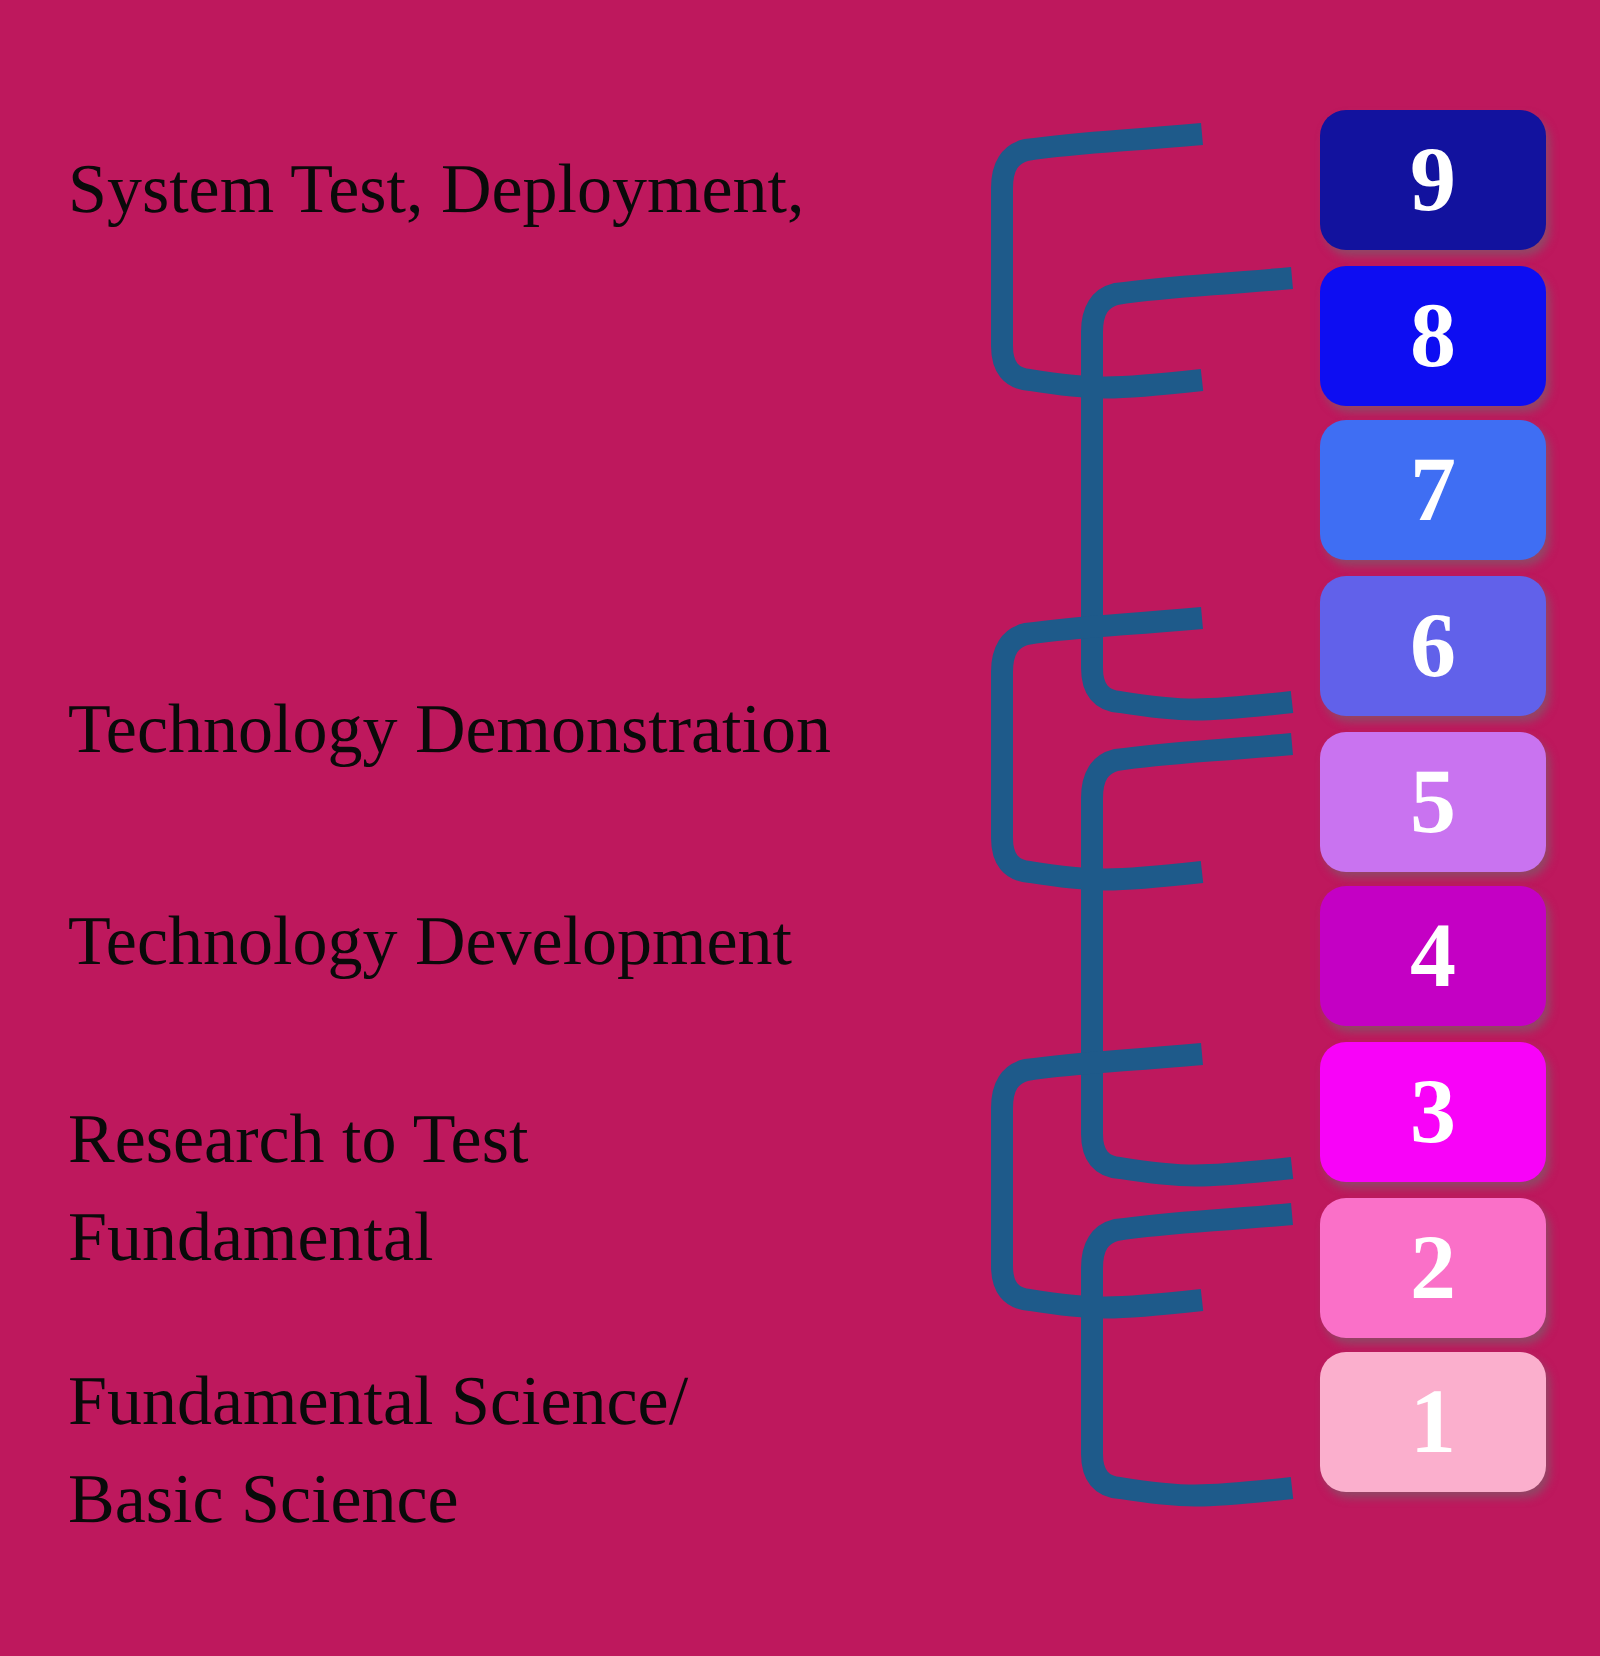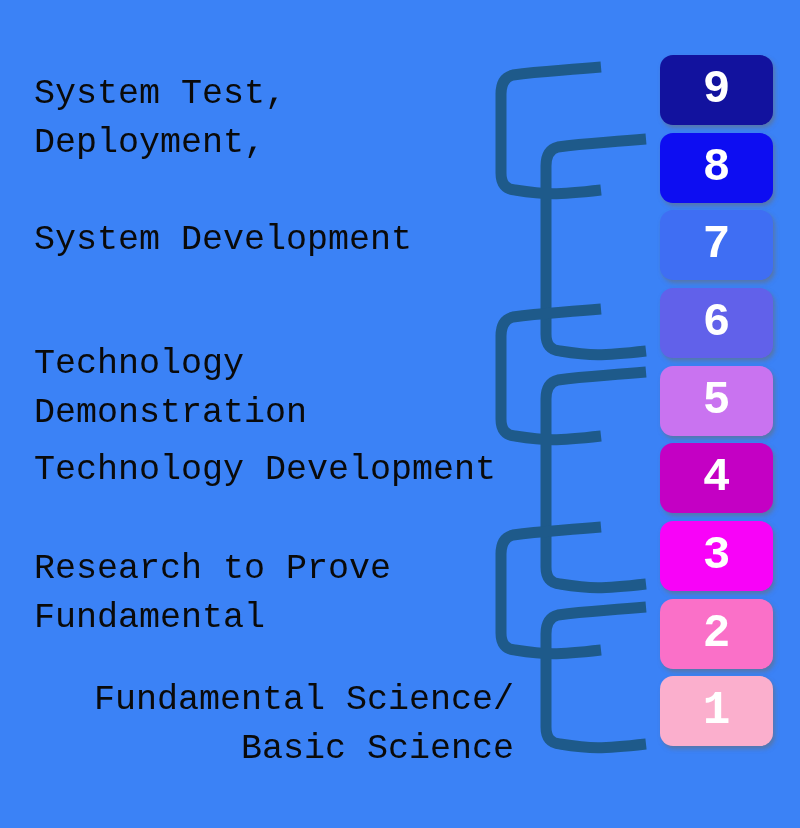--- a/index.html
+++ b/index.html
@@ -1,22 +1,22 @@
 <!DOCTYPE html>
 <html><head>
 <meta charset="utf-8">
 <style>
   html, body { margin: 0; padding: 0; background: #ffffff; }
   .stage {
     position: relative;
     width: 800px;
     height: 828px;
-    background: #3b82f6;
+    background: #be185d;
     overflow: hidden;
-    font-family: Liberation Mono, monospace;
+    font-family: Liberation Serif, serif;
   }
 
   
   .brackets-svg {
     position: absolute;
     left: 0; top: 0;
     width: 800px; height: 828px;
   }
   .bracket {
     fill: none;
@@ -79,37 +79,33 @@
     <path class="bracket" d="M 646 139 C 601 143 586 143 558 147 Q 546 150 546 166 L 546 334 Q 546 350 560 351 C 591 356 601 356 646 351" style="stroke: rgb(30, 90, 138);"></path>
     <path class="bracket" d="M 601 309 C 556 313 541 313 513 317 Q 501 320 501 336 L 501 419 Q 501 435 515 436 C 546 441 556 441 601 436" style="stroke: rgb(30, 90, 138);"></path>
     <path class="bracket" d="M 646 372 C 601 376 586 376 558 380 Q 546 383 546 399 L 546 567 Q 546 583 560 584 C 591 589 601 589 646 584" style="stroke: rgb(30, 90, 138);"></path>
     <path class="bracket" d="M 601 527 C 556 531 541 531 513 535 Q 501 538 501 554 L 501 633 Q 501 649 515 650 C 546 655 556 655 601 650" style="stroke: rgb(30, 90, 138);"></path>
     <path class="bracket" d="M 646 607 C 601 611 586 611 558 615 Q 546 618 546 634 L 546 727 Q 546 743 560 744 C 591 749 601 749 646 744" style="stroke: rgb(30, 90, 138);"></path>
   </svg>
 
   <div class="phase-label pl-0" style="color: rgb(10, 10, 10);">
     <span>System Test, Deployment,</span>
   </div>
-  <div class="phase-label pl-1" style="color: rgb(10, 10, 10);">
-    <span>System Development</span>
-    <span></span>
-  </div>
   <div class="phase-label pl-3" style="color: rgb(10, 10, 10);">
     <span>Technology Development</span>
     <span></span>
   </div>
   <div class="phase-label pl-2" style="color: rgb(10, 10, 10);">
     <span>Technology Demonstration</span>
     <span></span>
   </div>
   <div class="phase-label pl-4" style="color: rgb(10, 10, 10);">
-    <span>Research to Prove</span>
+    <span>Research to Test</span>
     <span>Fundamental</span>
   </div>
-  <div class="phase-label pl-5" style="color: rgb(10, 10, 10); text-align: right;">
+  <div class="phase-label pl-5" style="color: rgb(10, 10, 10);">
     <span>Fundamental Science/</span>
     <span>Basic Science</span>
   </div>
 
   <div class="trl-box bx-0" style="background: rgb(18, 18, 158);">
     <span class="num" style="color: rgb(255, 255, 255);">9</span>
   </div>
   <div class="trl-box bx-1" style="background: rgb(13, 13, 242);">
     <span class="num" style="color: rgb(255, 255, 255);">8</span>
   </div>

